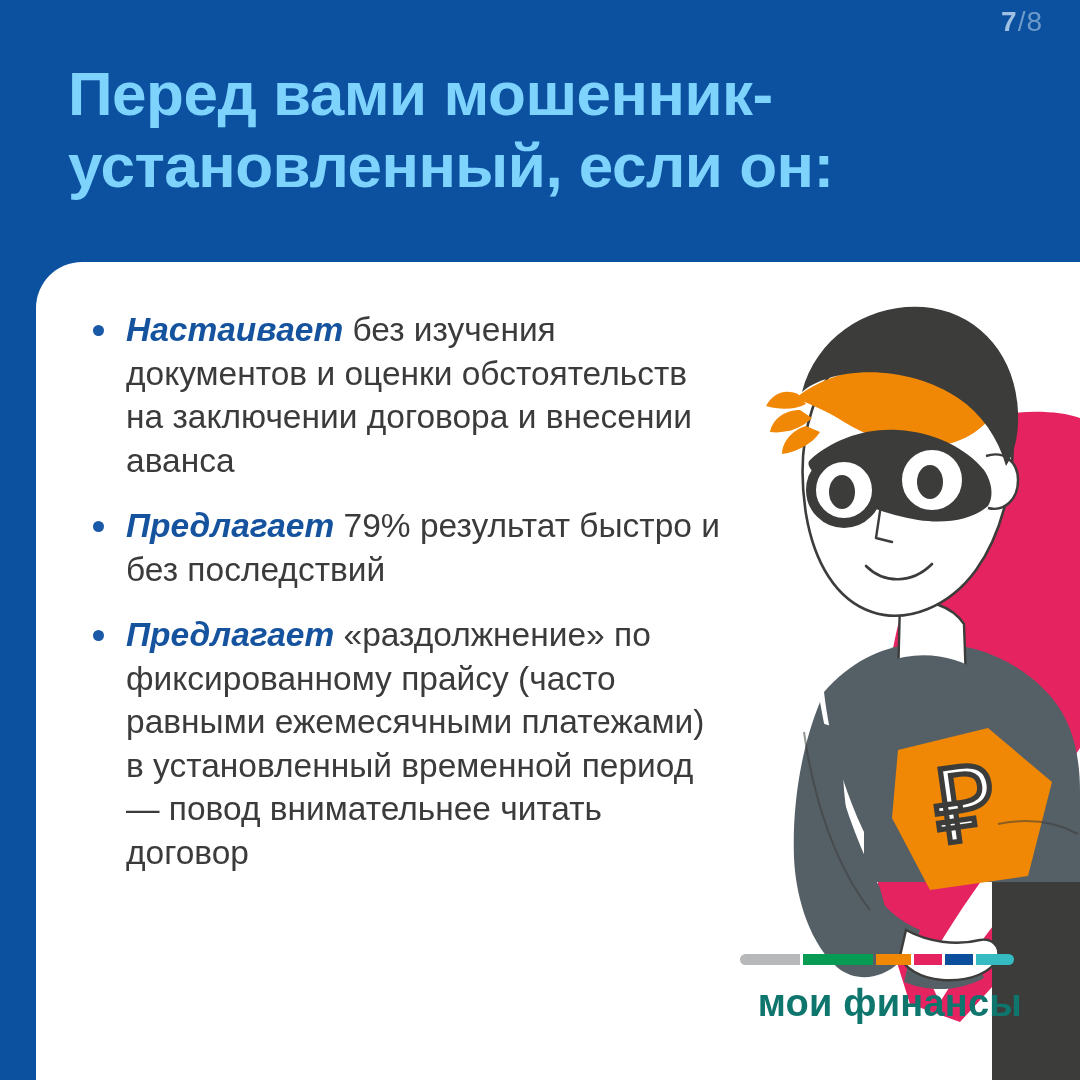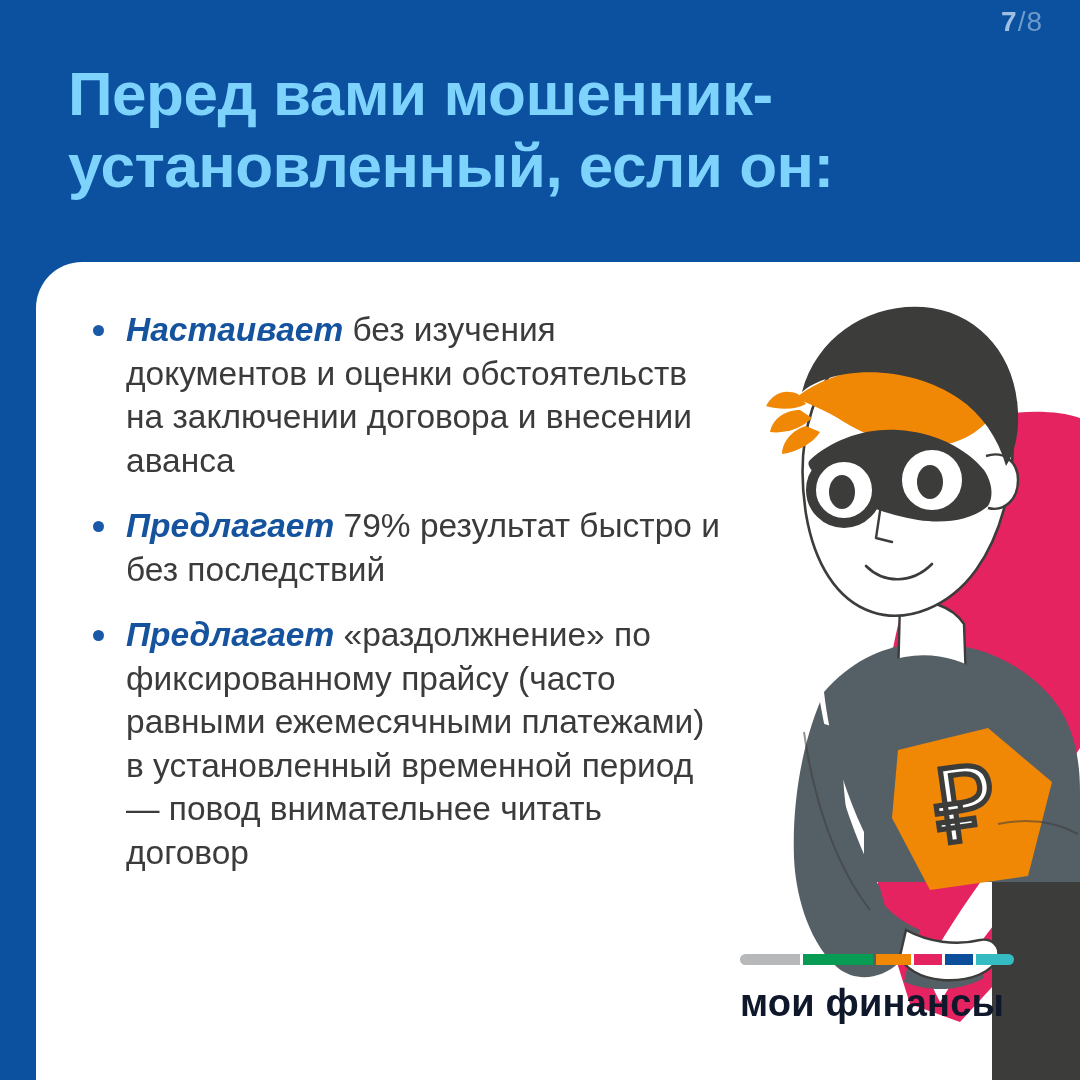--- a/index.html
+++ b/index.html
@@ -137,23 +137,24 @@
     border-bottom-left-radius: 6px;
   }
   .logo-bar span:last-child {
     border-top-right-radius: 6px;
     border-bottom-right-radius: 6px;
   }
   .logo-word {
     margin-top: 17px;
     font-size: 38px;
     font-weight: bold;
-    color: #0f172a;
+    color: #0f766e;
     letter-spacing: 0.2px;
     white-space: nowrap;
+    text-align: right;
   }
 </style>
 </head>
 <body>
 
 <div class="slide">
 
   <div class="header">
 
     <div class="page-counter">

